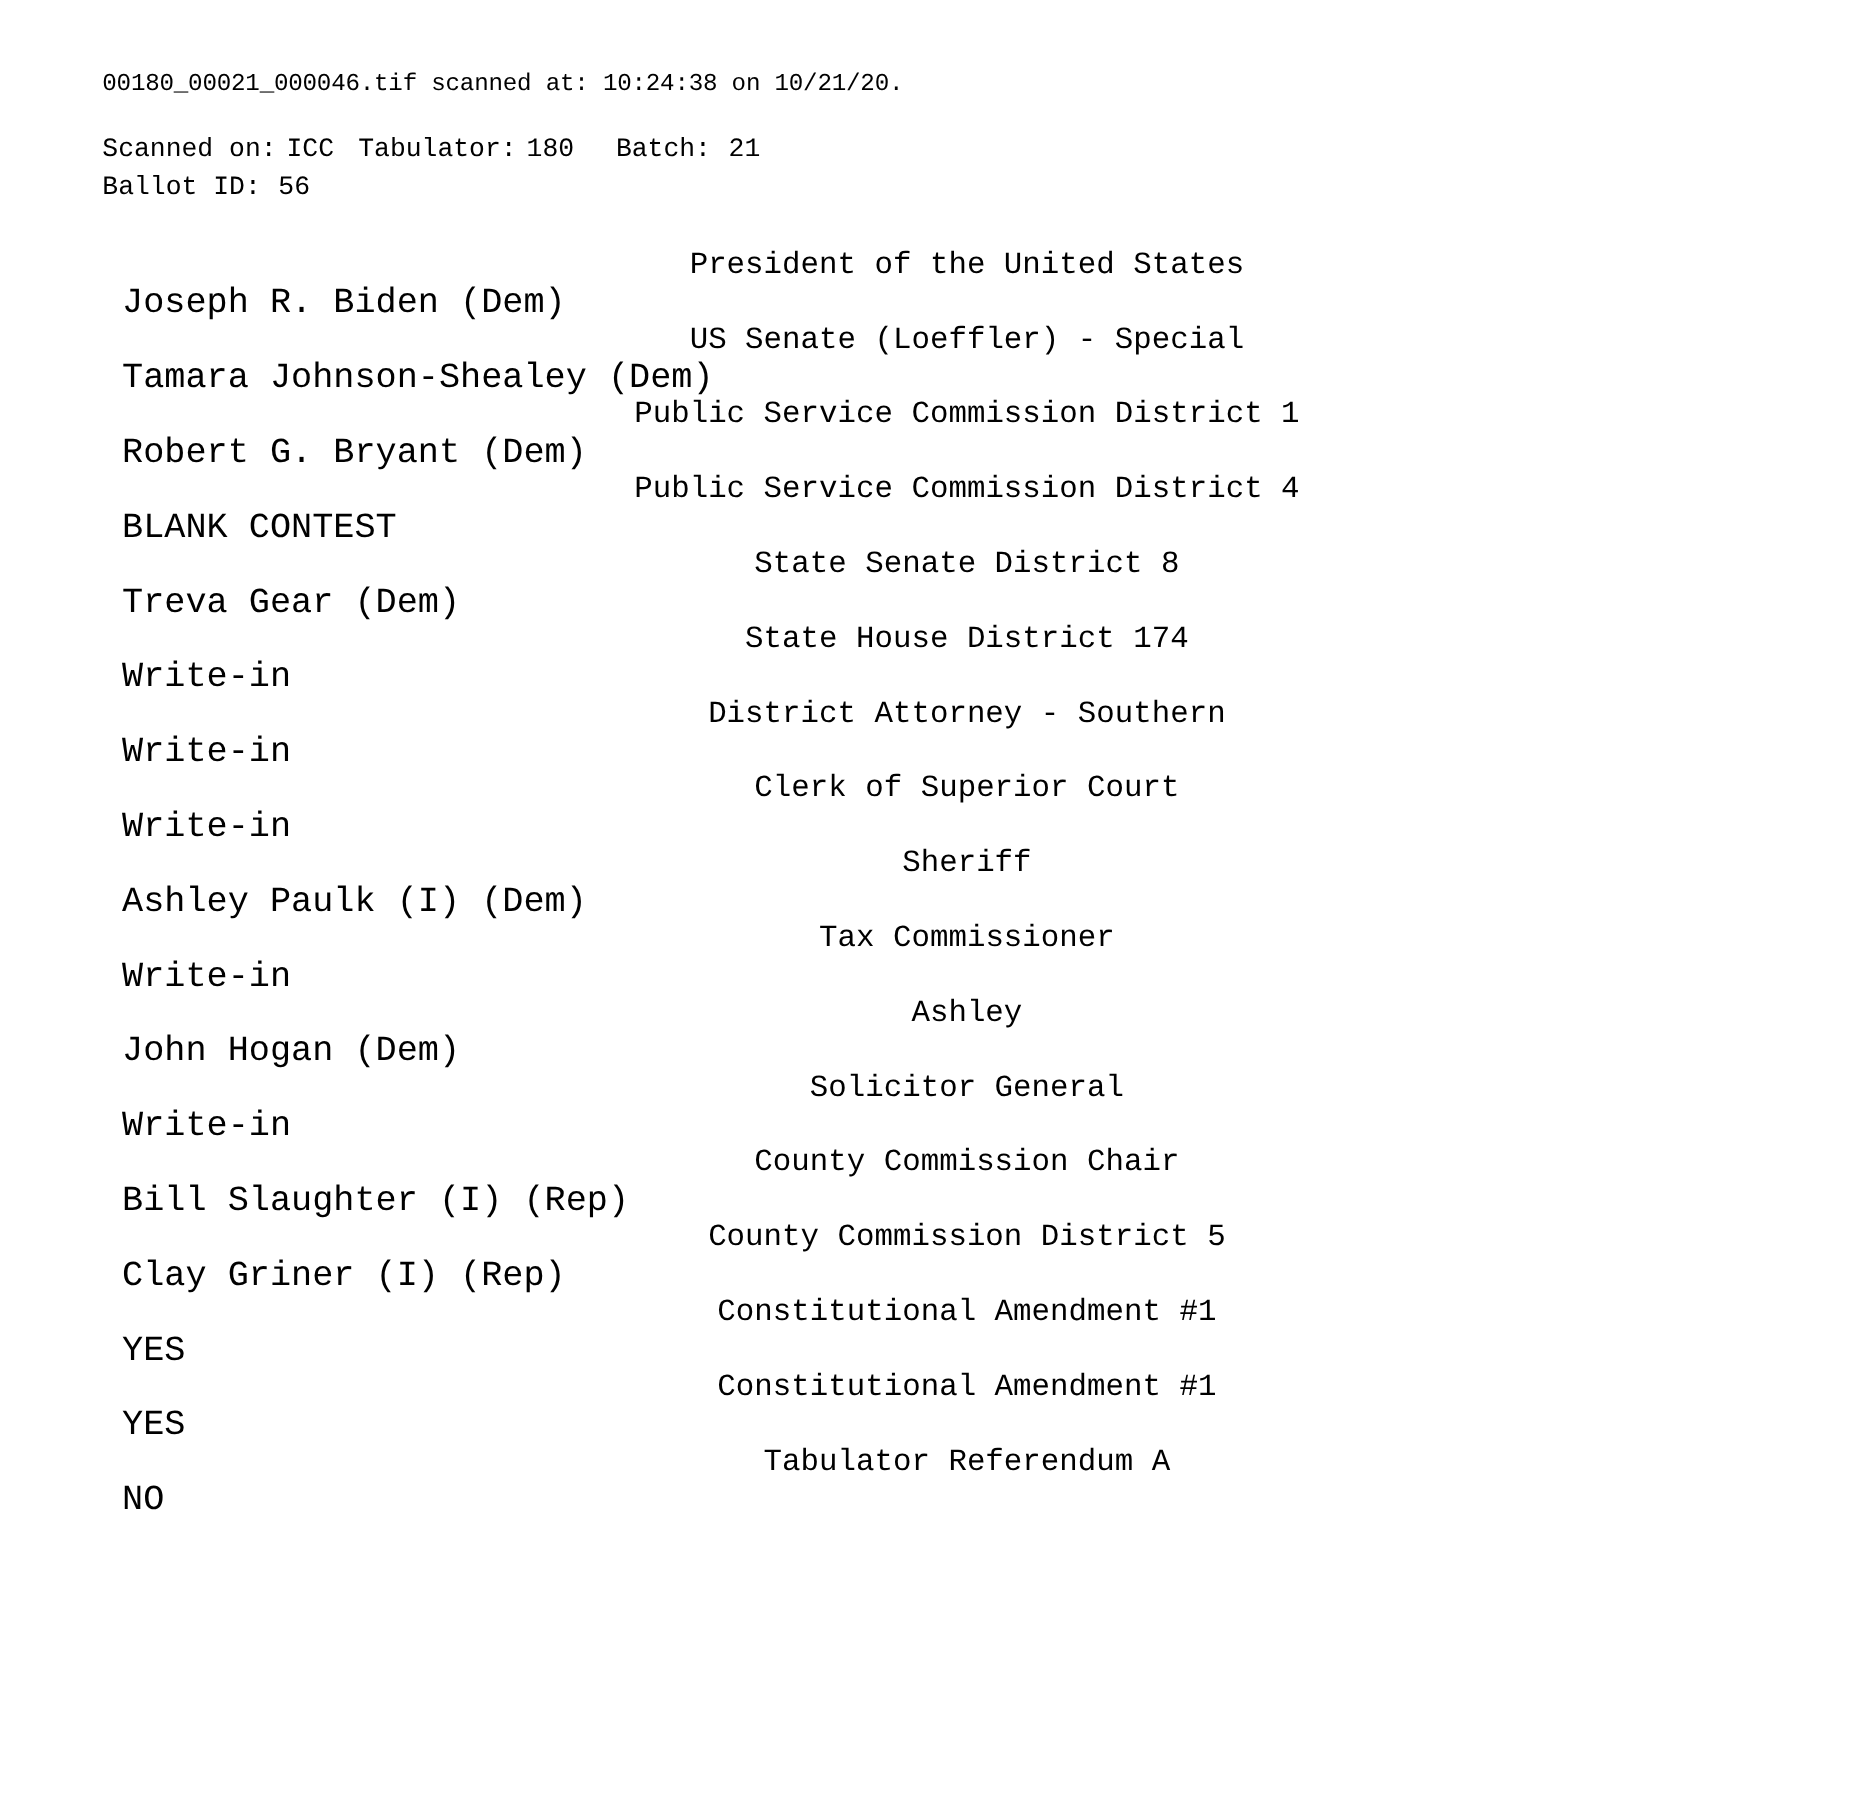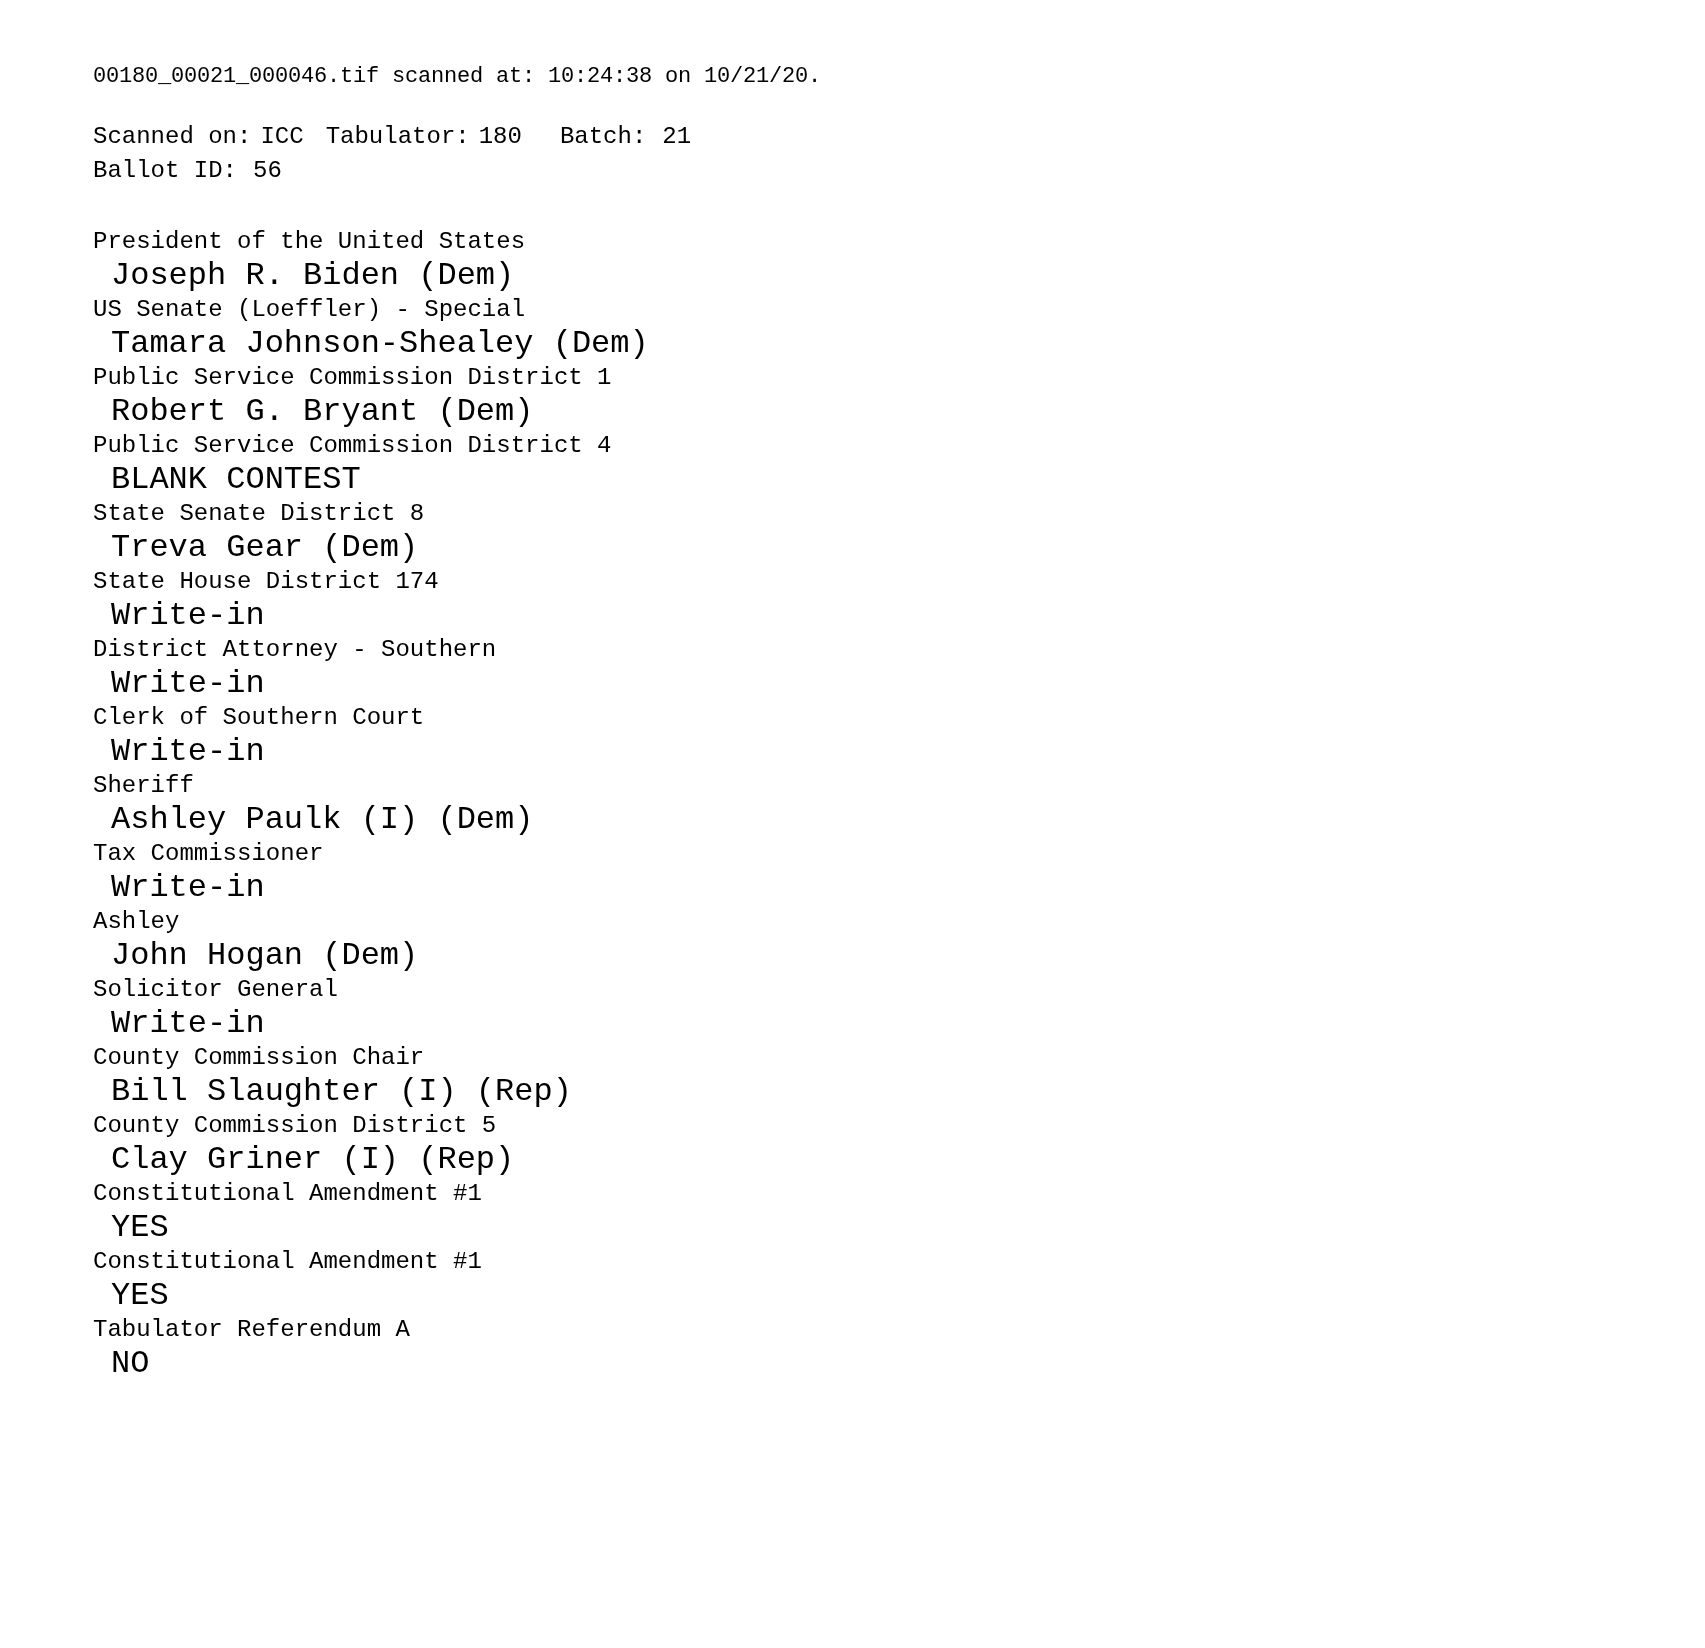--- a/index.html
+++ b/index.html
@@ -44,23 +44,24 @@
     width: 22px;
   }
   .gap-batch {
     display: inline-block;
     width: 38px;
   }
   .contest-list {
     margin-top: 37px;
   }
   .contest-office {
-    font-size: 24px;
+    font-size: 28px;
     line-height: 34px;
     white-space: pre;
+    text-align: center;
   }
   .contest-selection {
     font-size: 32px;
     line-height: 34px;
     padding-left: 18px;
     white-space: pre;
   }
 </style>
 </head>
 <body>
@@ -107,21 +108,21 @@
     <div class="contest-office">State House District 174</div>
     <div class="contest-selection">Write-in</div>
   </div>
 
   <div>
     <div class="contest-office">District Attorney - Southern</div>
     <div class="contest-selection">Write-in</div>
   </div>
 
   <div>
-    <div class="contest-office">Clerk of Southern Court</div>
+    <div class="contest-office">Clerk of Superior Court</div>
     <div class="contest-selection">Write-in</div>
   </div>
 
   <div>
     <div class="contest-office">Sheriff</div>
     <div class="contest-selection">Ashley Paulk (I) (Dem)</div>
   </div>
 
   <div>
     <div class="contest-office">Tax Commissioner</div>

